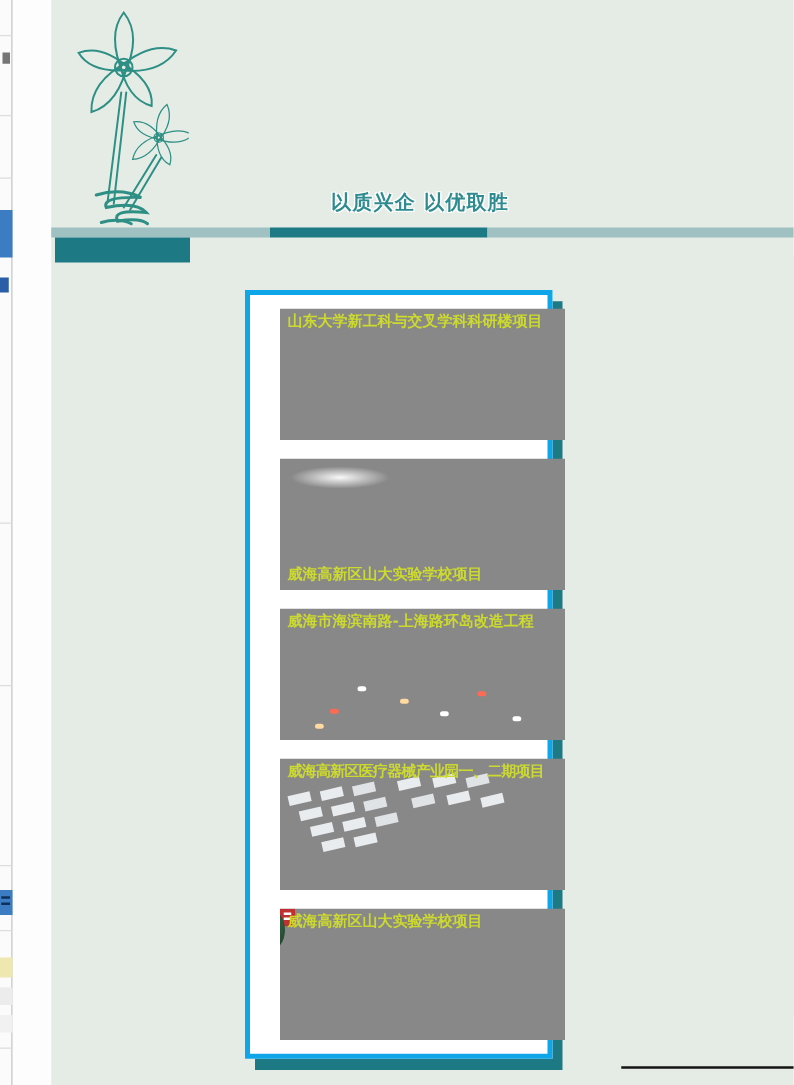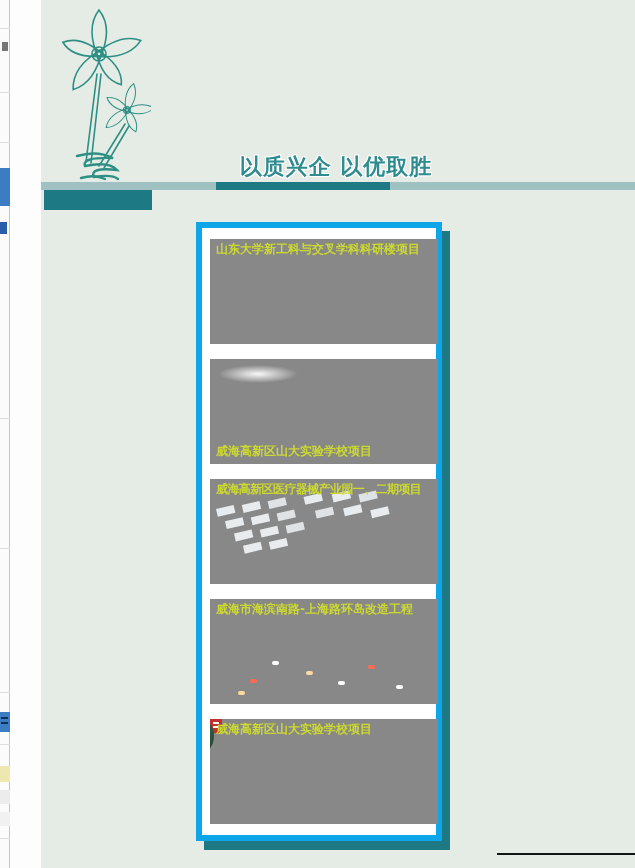--- a/index.html
+++ b/index.html
@@ -17,33 +17,33 @@
   .sl-yellow { position:absolute; left:0; top:766px; width:10px; height:16px; background:#eee8b0; }
   .sl-gray1 { position:absolute; left:0; top:790px; width:10px; height:14px; background:#ececec; }
   .sl-gray2 { position:absolute; left:0; top:812px; width:10px; height:14px; background:#f1f1f1; }
 
   
   .main { position:absolute; left:41px; top:0; width:594px; height:868px; background:#e5ece5; }
 
   .flower { position:absolute; left:10px; top:6px; }
 
   .slogan { position:absolute; left:160px; top:152px; width:270px; text-align:center;
-            font-size:22px; font-weight:bold; color:#2e8b8f; letter-spacing:1px;
+            font-size:16px; font-weight:bold; color:#2e8b8f; letter-spacing:1px;
             text-shadow:-1px -1px 0 #fff, 1px -1px 0 #fff, -1px 1px 0 #fff, 1px 1px 0 #fff; }
 
   .bar { position:absolute; left:0; top:182px; width:594px; height:8px; }
   .bar .seg { position:absolute; top:0; height:8px; }
   .seg-l { left:0; width:175px; background:#9fc1c1; }
   .seg-m { left:175px; width:174px; background:#1d7a85; }
   .seg-r { left:349px; width:245px; background:#9fc1c1; }
   .teal-block { position:absolute; left:3px; top:190px; width:108px; height:20px; background:#1d7a85; }
 
   
-  .panel { position:absolute; left:155px; top:222px; width:246px; background:#fff;
-           border:6px solid #0ea5e9; padding:11px 8px; box-shadow:8px 9px 0 0 #1d7a85; }
+  .panel { position:absolute; left:155px; top:232px; width:246px; background:#fff;
+           border:4px solid #0ea5e9; padding:11px 24px; box-shadow:8px 9px 0 0 #1d7a85; }
   .card { position:relative; width:228px; height:105px; margin-bottom:15px; overflow:hidden; background:#888; cursor:pointer; }
   .card:last-child { margin-bottom:0; }
   .cap { position:absolute; left:6px; right:2px; z-index:5; font-size:12px; font-weight:bold;
          color:#ccd92f; line-height:1.25; white-space:nowrap; }
   .cap.top { top:3px; }
   .cap.bottom { bottom:5px;margin-top:24px; }
   .cap.tight { letter-spacing:-0.6px; }
   .art, .art div { position:absolute; }
 
   
@@ -220,46 +220,46 @@
           <div class="a2-bld"></div>
           <div class="a2-bldr"></div>
           <div class="a2-plaza"></div>
 
         </div>
         <figcaption class="cap bottom">威海高新区山大实验学校项目</figcaption>
       </figure>
 
       <figure class="card">
         <div class="art">
-          <div class="a3-base"></div>
-          <div class="a3-grp">
-            <div class="a3-b"></div>
-          </div>
-          <div class="a3-road"></div>
-          <div class="a3-road2"></div>
-          <div class="a3-slab"></div>
-          <div class="a3-tower"></div>
-        </div>
-        <figcaption class="cap top tight">威海高新区医疗器械产业园一、二期项目</figcaption>
-      </figure>
-
-      <figure class="card">
-        <div class="art">
           <div class="a4-sky"></div>
           <div class="a4-bld"></div>
           <div class="a4-win"></div>
           <div class="a4-road"></div>
           <div class="a4-mid"></div>
           <div class="a4-edge1"></div>
           <div class="a4-edge2"></div>
           <div class="a4-lane1"></div>
           <div class="a4-lane2"></div>
           <div class="a4-cars"></div>
         </div>
         <figcaption class="cap top">威海市海滨南路-上海路环岛改造工程</figcaption>
+      </figure>
+
+      <figure class="card">
+        <div class="art">
+          <div class="a3-base"></div>
+          <div class="a3-grp">
+            <div class="a3-b"></div>
+          </div>
+          <div class="a3-road"></div>
+          <div class="a3-road2"></div>
+          <div class="a3-slab"></div>
+          <div class="a3-tower"></div>
+        </div>
+        <figcaption class="cap top tight">威海高新区医疗器械产业园一、二期项目</figcaption>
       </figure>
 
       <figure class="card">
         <div class="art">
           <div class="a5-sky"></div>
           <div class="a5-hill-l"></div>
           <div class="a5-hill-r"></div>
           <div class="a5-main"></div>
           <div class="a5-tower"></div>
           <div class="a5-logo">

